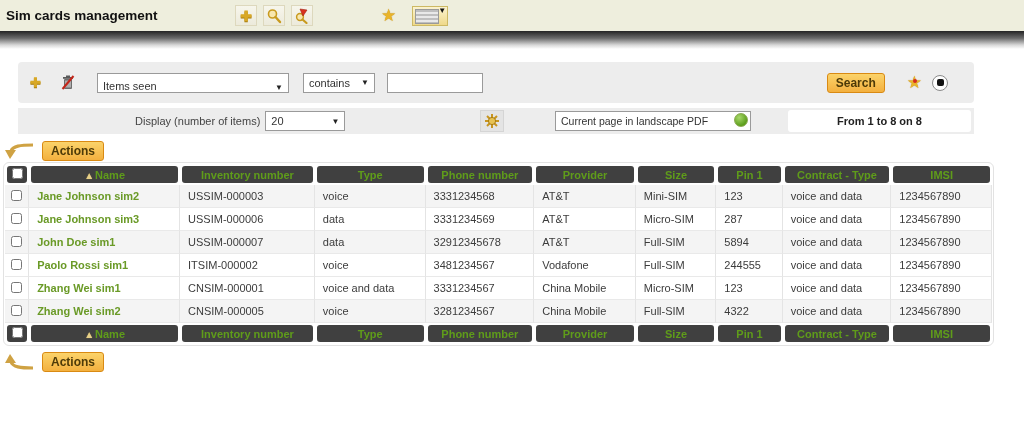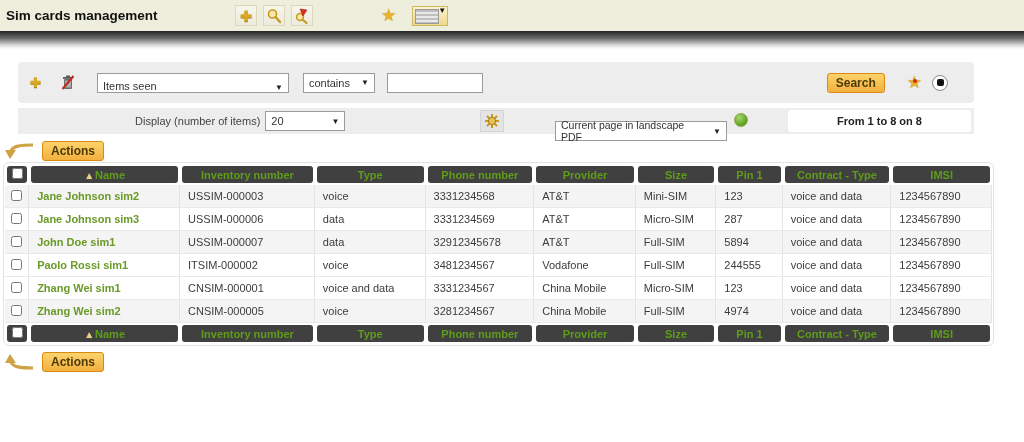--- a/index.html
+++ b/index.html
@@ -27,21 +27,21 @@
               font-weight:bold; color:#4d3a08; font-size:12px; padding:2px 8px; cursor:pointer; }
   .search-btn { margin-left:auto; }
   .panel-right-icons { display:flex; align-items:center; margin-left:22px; }
 
   
   .display-bar { margin:5px 50px 0 18px; height:26px; background:#ededed; display:flex; align-items:center; position:relative; }
   .display-label { margin-left:117px; color:#444; }
   .sel-pagesize { width:80px; margin-left:5px; }
   .gear-tile { position:absolute; left:462px; top:2px; width:24px; height:22px; background:#e4e4e4;
                border:1px solid #d5d5d5; display:flex; align-items:center; justify-content:center; cursor:pointer; }
-  .sel-export { width:172px; position:absolute; left:537px; top:13px; }
+  .sel-export { width:196px; position:absolute; left:537px; top:3px; }
   .go-dot { position:absolute; left:716px; top:5px; width:14px; height:14px; border-radius:50%;
             background:radial-gradient(circle at 35% 30%, #a8d86a, #5d9f1d 70%); border:1px solid #8aa84f; cursor:pointer; }
   .range-box { position:absolute; right:3px; top:2px; width:183px; height:22px; background:#fff; border-radius:3px;
                display:flex; align-items:center; justify-content:center; font-weight:bold; color:#222; }
 
   
   .actions-row { display:flex; align-items:flex-end; height:24px; margin:3px 0 0 4px; }
   .actions-row.bottom { margin-top:2px; }
   .actions-btn { margin-left:8px; }
 
@@ -261,21 +261,21 @@
           <td>1234567890</td>
         </tr>
         <tr class="odd">
           <td class="chk"><input type="checkbox" style=""></td>
           <td class="name"><a>Zhang Wei sim2</a></td>
           <td>CNSIM-000005</td>
           <td>voice</td>
           <td>3281234567</td>
           <td>China Mobile</td>
           <td>Full-SIM</td>
-          <td>4974</td>
+          <td>4322</td>
           <td>voice and data</td>
           <td>1234567890</td>
         </tr>
       </tbody>
     <tfoot id="tfoot">
         <tr>
           <th class="chk"><input type="checkbox" style=""></th>
           <th><span class="sort-tri">▲</span>Name</th>
           <th>Inventory number</th>
           <th>Type</th>

